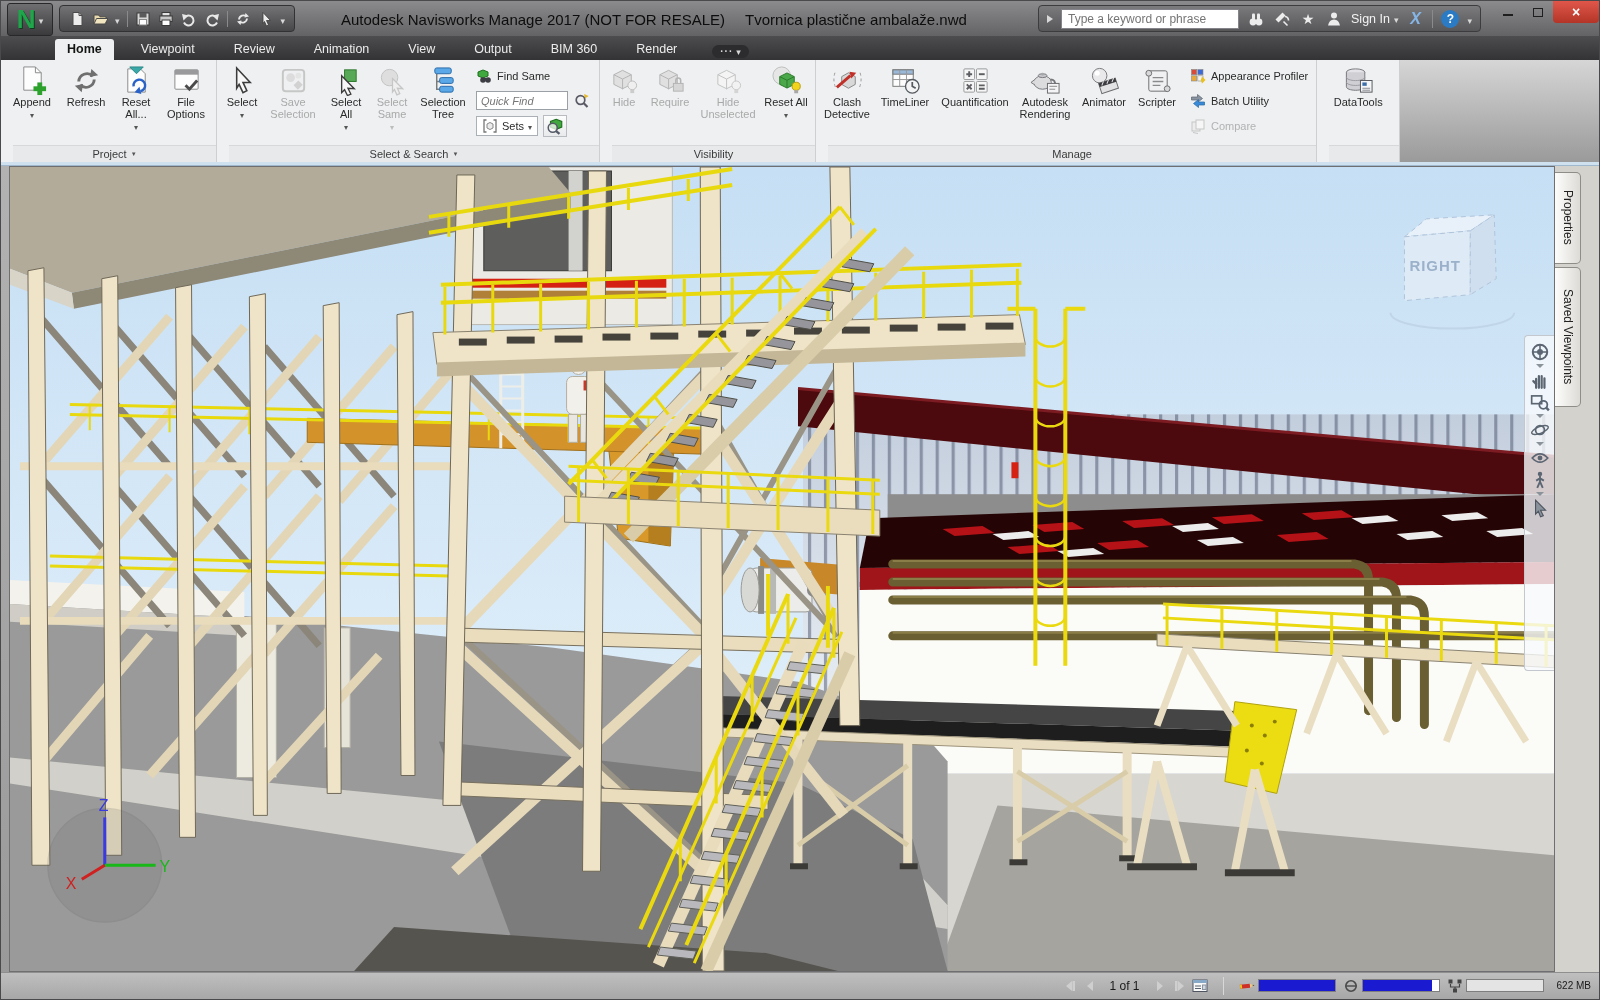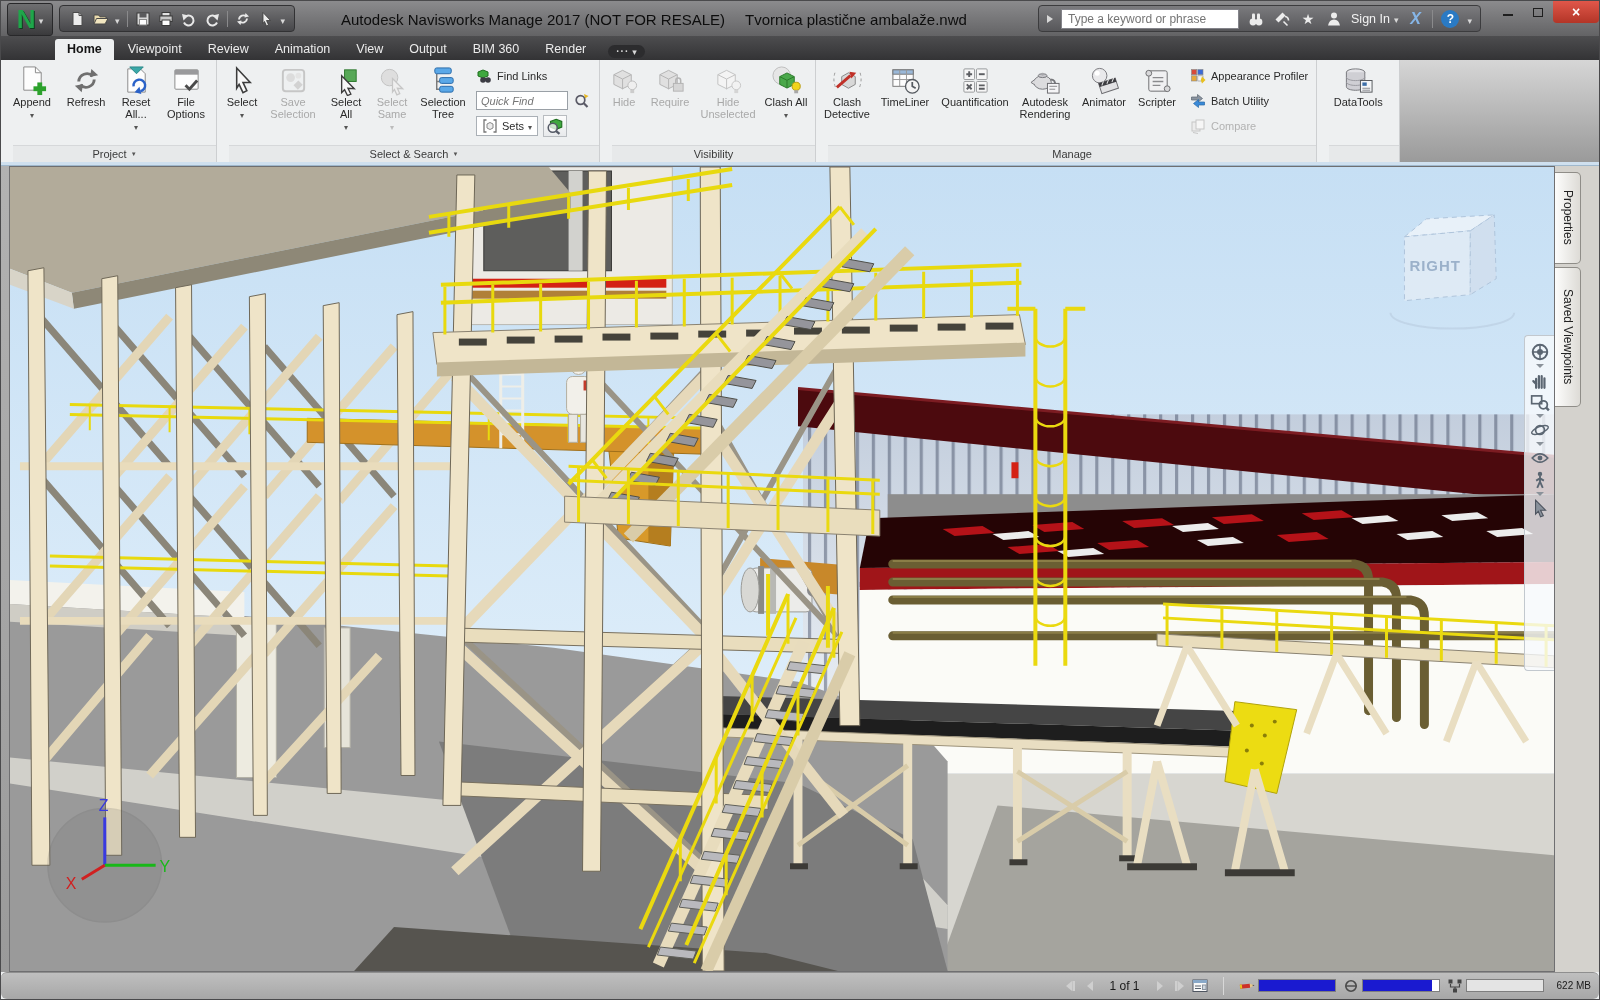--- a/index.html
+++ b/index.html
@@ -24,21 +24,21 @@
   .xlogo { color:#86b6e8; font-weight:bold; font-style:italic; font-size:16px; }
   .helpq { width:18px; height:18px; background:#2a7ac4; color:#fff; border-radius:50%; font-size:12px; font-weight:bold; display:flex; align-items:center; justify-content:center; }
   .icdiv { width:1px; height:18px; background:#3c3c3e; border-right:1px solid #8a8a8c; }
   .winbtns { display:flex; align-items:flex-start; align-self:flex-start; margin-left:12px; }
   .wbtn { width:30px; height:22px; display:flex; align-items:center; justify-content:center; cursor:pointer; }
   .wbtn .ming { width:10px; border-bottom:2px solid #1e1e1e; margin-top:6px; }
   .wbtn .maxg { width:10px; height:9px; border:1.5px solid #1e1e1e; }
   .wbtn.close { width:46px; background:linear-gradient(#e0574a,#b33527); border-radius:0 0 4px 4px; color:#fff; font-size:14px; font-weight:bold; }
 
   
-  .tabrow { height:24px; background:linear-gradient(#4d4d4f,#333335); display:flex; align-items:flex-end; padding-left:54px; gap:2px; }
+  .tabrow { height:24px; background:linear-gradient(#4d4d4f,#333335); display:flex; align-items:flex-end; padding-left:54px; gap:15px; }
   .tab { padding:3px 12px 3px; font-size:12.5px; color:#ececec; border-radius:3px 3px 0 0; cursor:pointer; line-height:1.2; }
   .tab.active { background:#eef0f1; color:#141414; font-weight:bold; }
   .tab-overflow { margin-left:8px; margin-bottom:2px; background:#2c2c2e; border-radius:8px; color:#d8d8d8; font-size:10px; padding:1px 8px; display:flex; align-items:center; gap:3px; cursor:pointer; }
   .tab-overflow::before { content:"···"; font-weight:bold; letter-spacing:1px; }
 
   
   .ribbon { height:104px; background:#eef0f1; display:flex; align-items:stretch; }
   .rgroup { display:flex; flex-direction:column; border-right:1px solid #cdcfd1; }
   .rcontent { flex:1; display:flex; align-items:stretch; padding:3px 4px 1px; gap:1px; }
   .rlabel { height:17px; font-size:11px; color:#3a3a3a; background:#e7e9ea; border-top:1px solid #d6d8da; display:flex; align-items:center; justify-content:center; gap:4px;margin-left:12px; }
@@ -68,21 +68,21 @@
   .viewport svg.scene { display:block; width:100%; height:100%; }
   .navbar { position:absolute; top:168px; right:0; width:30px; height:336px; background:rgba(248,250,252,.8); border:1px solid #c2c8ce; border-right:none; border-radius:4px 0 0 4px; display:flex; flex-direction:column; align-items:center; padding-top:6px; gap:2px; }
   .navbar .nicon { width:20px; height:20px; cursor:pointer; }
   .navbar .ncaret { width:0; height:0; border-left:4px solid transparent; border-right:4px solid transparent; border-top:4px solid #8a929a; }
   .sidetabs { width:44px; background:#d4d2cd; display:flex; flex-direction:column; padding-top:6px; }
   .vtab { width:26px; background:linear-gradient(to right,#fdfdfc,#dddbd6); border:1px solid #8f8d88; border-left:none; border-radius:0 5px 5px 0; writing-mode:vertical-rl; font-size:12px; color:#222; padding:10px 5px; margin-bottom:3px; cursor:pointer; text-align:center; }
   .vtab.first { height:92px; }
   .vtab.second { height:140px; }
 
   
-  .statusbar { height:28px; background:linear-gradient(#bfbfbf,#a7a7a7); border-top:1px solid #8f8f8f; display:flex; align-items:center; padding:0 8px 0 12px;border-radius:6px; }
+  .statusbar { height:28px; background:linear-gradient(#bfbfbf,#a7a7a7); border-top:1px solid #8f8f8f; display:flex; align-items:center; padding:0 8px 0 12px; }
   .sb-right { margin-left:auto; display:flex; align-items:center; gap:7px; }
   .sb-nav { display:flex; align-items:center; gap:4px; }
   .sb-text { font-size:12px; color:#1a1a1a; margin:0 8px; }
   .sbdiv { width:1px; height:18px; background:#8a8a8a; border-right:1px solid #d8d8d8; margin:0 8px; }
   .meter { display:flex; align-items:center; gap:3px; }
   .meterbar { width:78px; height:13px; border:1px solid #7e7e7e; background:#fff; position:relative; }
   .meterbar .fill { position:absolute; left:0; top:0; bottom:0; background:#1a1ad0; }
   .memtext { font-size:10px; color:#1a1a1a; margin-left:6px; }
   .sb16 { width:16px; height:16px; cursor:pointer; }
 </style>
@@ -584,21 +584,21 @@
             <svg class="icn">
               <use href="#s-tree"></use>
             </svg>
             <span>Selection Tree</span>
           </div>
         <div class="rcol">
           <div class="rrow">
               <svg class="icn16">
                 <use href="#s-finditems"></use>
               </svg>
-              <span>Find Links</span>
+              <span>Find Same</span>
             </div>
           <div class="rrow">
             <input class="qfind" placeholder="Quick Find" style="">
             <span class="ic-btn">
                 <svg class="icn16">
                   <use href="#s-mag"></use>
                 </svg>
               </span>
           </div>
           <div class="rrow">
@@ -637,21 +637,21 @@
         <div class="rbtn disabled" style="width:64px">
             <svg class="icn">
               <use href="#s-hideunsel"></use>
             </svg>
             <span>Hide Unselected</span>
           </div>
         <div class="rbtn" style="width:50px">
             <svg class="icn">
               <use href="#s-unhide"></use>
             </svg>
-            <span>Clash All</span>
+            <span>Reset All</span>
             <span class="uar"></span>
           </div>
       </div>
       <div class="rlabel">Visibility</div>
     </div>
 
 
     <div class="rgroup">
       <div class="rcontent">
         <div class="rbtn" style="width:54px">

